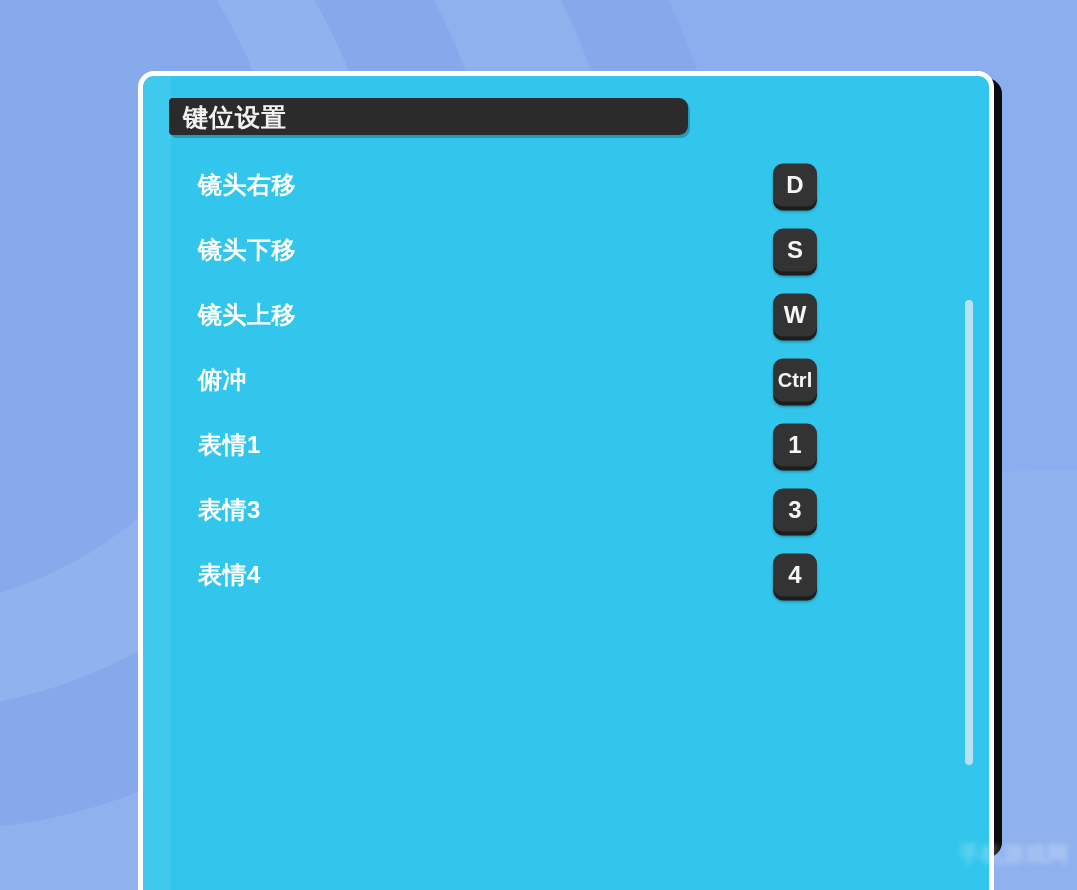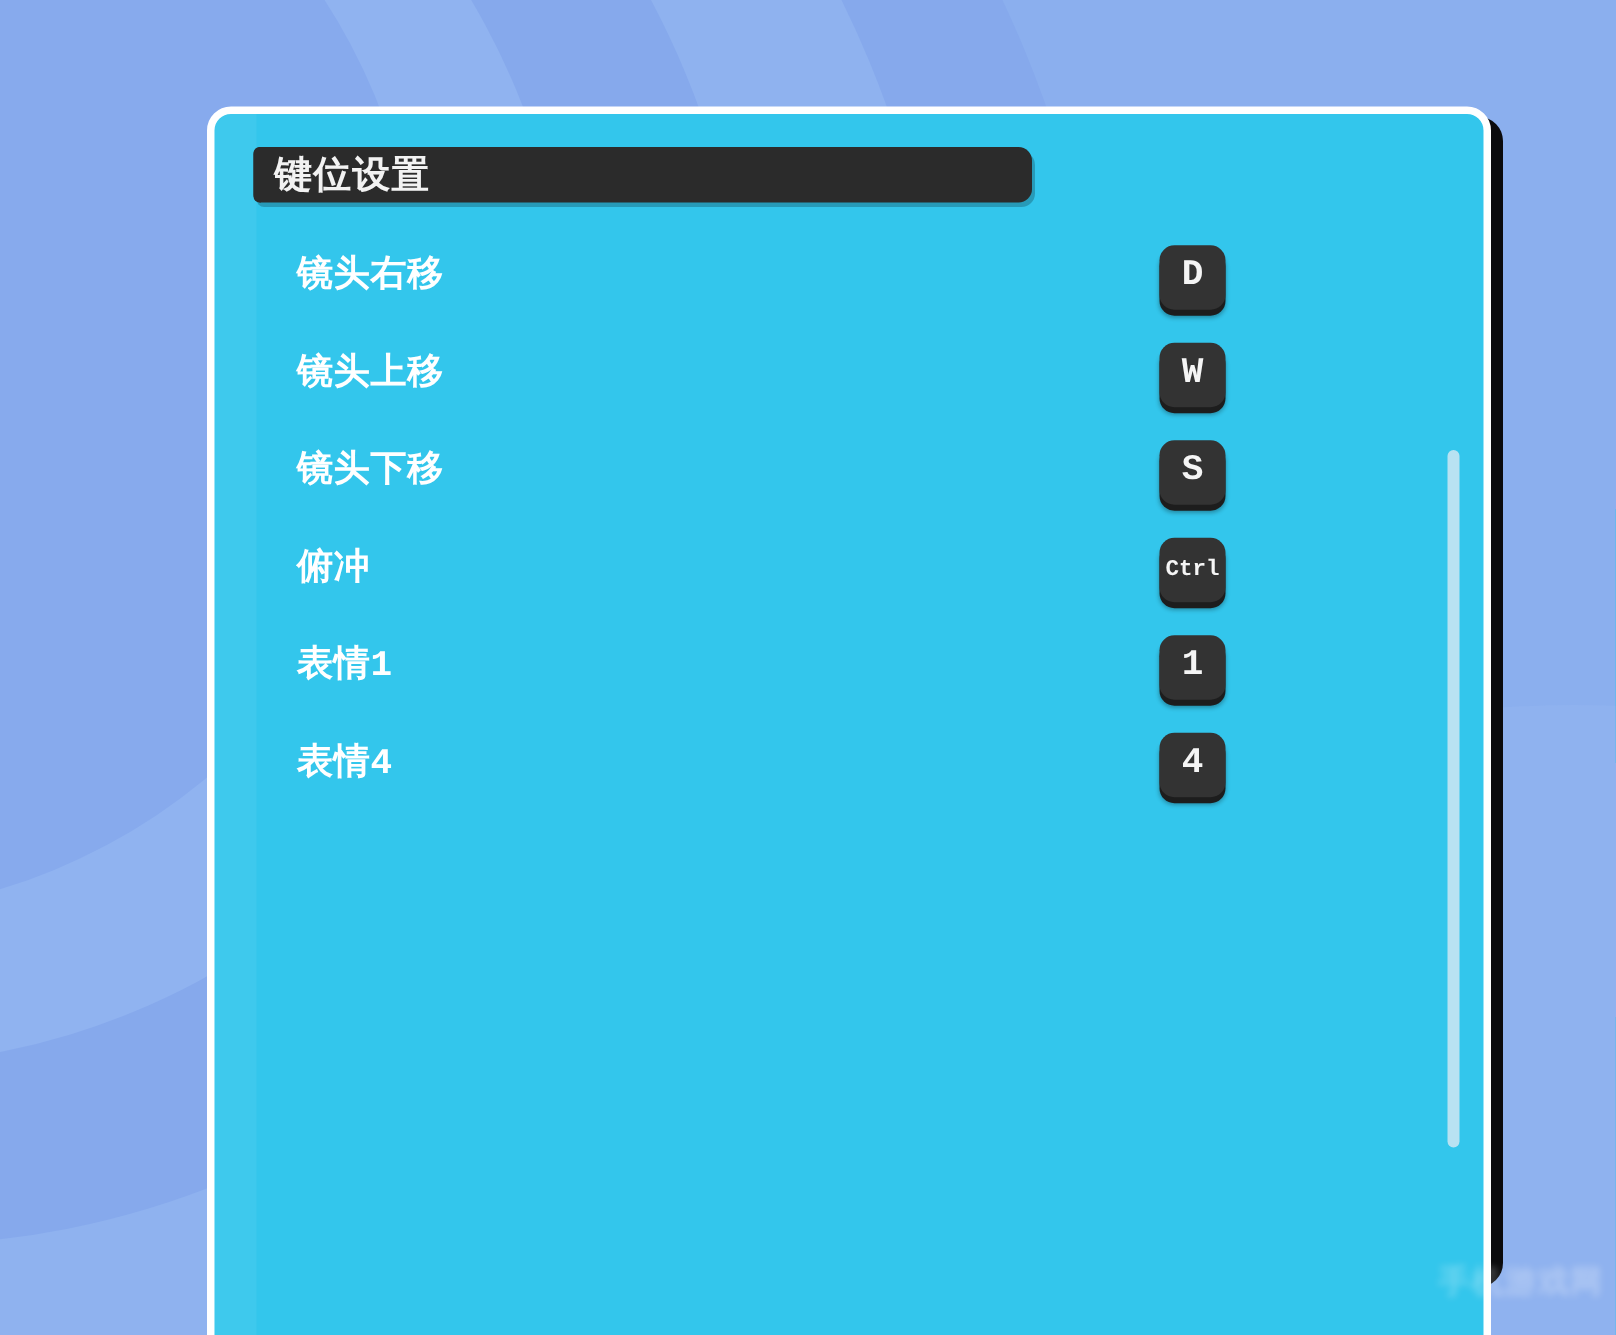--- a/index.html
+++ b/index.html
@@ -123,21 +123,20 @@
   
   #list {
     position: absolute;
     left: 0;
     top: 76px;
     width: 100%;
   }
   .row {
     position: relative;
     height: 65px;
-    font-family: Liberation Mono, monospace;
   }
   .row-label {
     position: absolute;
     left: 55px;
     top: 50%;
     transform: translateY(-50%);
     color: #ffffff;
     font-size: 24px;
     font-weight: bold;
     letter-spacing: 0.5px;
@@ -168,21 +167,21 @@
     box-sizing: border-box;
     font-weight: bold;
     line-height: 1;
   }
   .keycap.size-square {
     width: 44px;
     height: 43px;
     font-size: 24px;
   }
   .keycap.size-square.small-text {
-    font-size: 15px;
+    font-size: 20px;
   }
   .keycap.size-wide {
     width: 78px;
     height: 37px;
   }
   .glyph-space {
     width: 32px;
     height: 11px;
     border: 3px solid #f2f2f2;
     border-top: none;
@@ -250,48 +249,56 @@
     <div id="list">
         <div class="row">
           <div class="row-label">镜头右移</div>
           <div class="row-key">
             <div class="keycap size-square">
               <span>D</span>
             </div>
           </div>
         </div>
         <div class="row">
+          <div class="row-label">镜头下移</div>
+          <div class="row-key">
+            <div class="keycap size-square">
+              <span>S</span>
+            </div>
+          </div>
+        </div>
+        <div class="row">
           <div class="row-label">镜头上移</div>
           <div class="row-key">
             <div class="keycap size-square">
               <span>W</span>
-            </div>
-          </div>
-        </div>
-        <div class="row">
-          <div class="row-label">镜头下移</div>
-          <div class="row-key">
-            <div class="keycap size-square">
-              <span>S</span>
             </div>
           </div>
         </div>
         <div class="row">
           <div class="row-label">俯冲</div>
           <div class="row-key">
             <div class="keycap size-square small-text">
               <span>Ctrl</span>
             </div>
           </div>
         </div>
         <div class="row">
           <div class="row-label">表情1</div>
           <div class="row-key">
             <div class="keycap size-square">
               <span>1</span>
+            </div>
+          </div>
+        </div>
+        <div class="row">
+          <div class="row-label">表情3</div>
+          <div class="row-key">
+            <div class="keycap size-square">
+              <span>3</span>
             </div>
           </div>
         </div>
         <div class="row">
           <div class="row-label">表情4</div>
           <div class="row-key">
             <div class="keycap size-square">
               <span>4</span>
             </div>
           </div>

